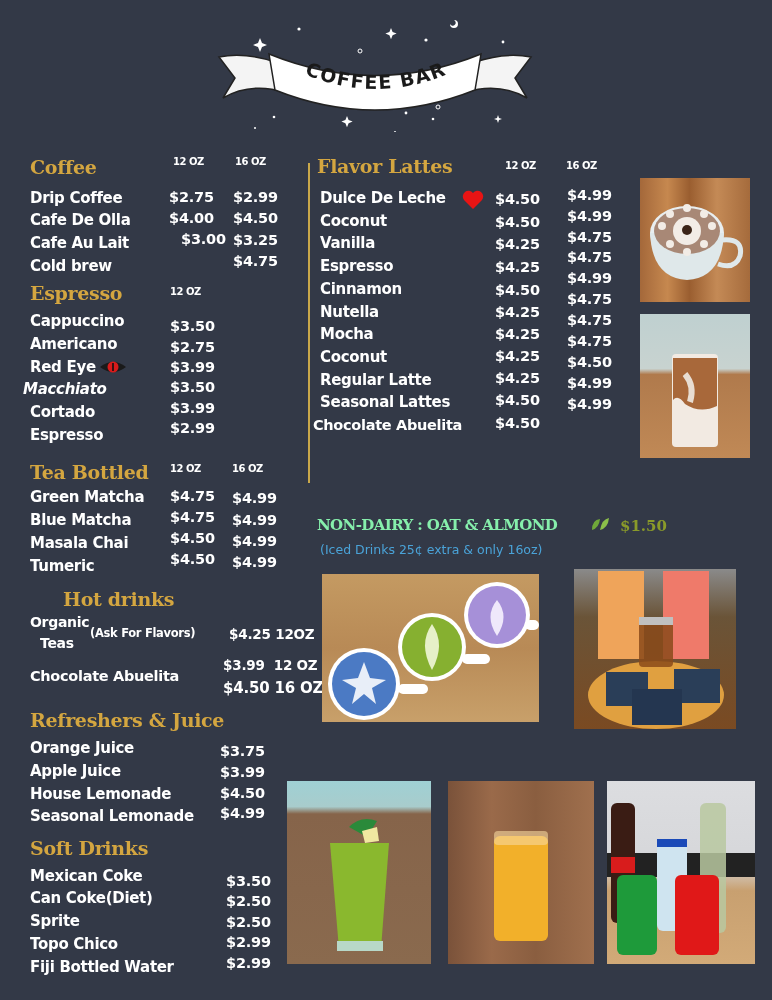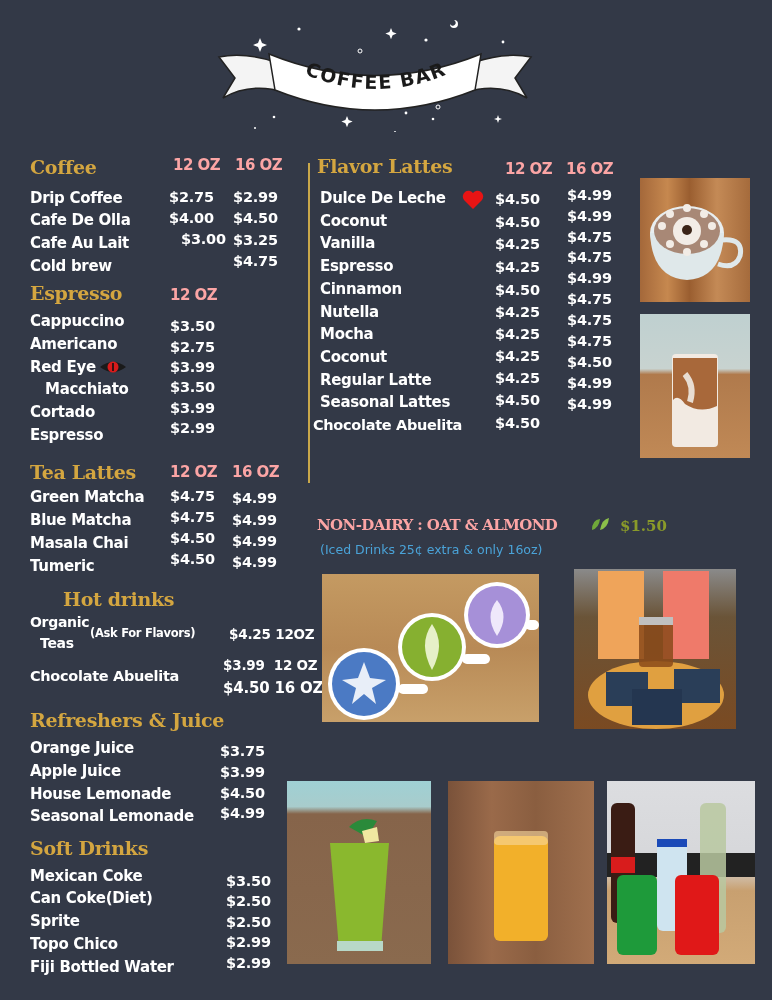--- a/index.html
+++ b/index.html
@@ -1,20 +1,20 @@
 <!DOCTYPE html>
 <html><head>
 <meta charset="utf-8">
 <style>
   * { box-sizing: border-box; margin: 0; padding: 0; }
   html, body { width: 772px; height: 1000px; background: #333947; overflow: hidden; }
   body { position: relative; font-family: "DejaVu Sans", sans-serif; color: #ffffff; }
   .abs { position: absolute; }
   .heading { font-family: "DejaVu Serif", serif; font-weight: bold; color: #d4a640; font-size: 19px; letter-spacing: -0.3px; white-space: nowrap; }
-  .sz { font-family: "DejaVu Sans", sans-serif; font-weight: bold; color: #fca5a5; font-size: 15px; letter-spacing: -0.5px; white-space: nowrap; }
+  .sz { font-family: "DejaVu Sans", sans-serif; font-weight: bold; color: #ffffff; font-size: 10px; letter-spacing: -0.5px; white-space: nowrap; }
   .item { font-family: "DejaVu Sans", sans-serif; font-weight: bold; color: #ffffff; font-size: 15px; letter-spacing: -0.3px; white-space: nowrap; line-height: 1; }
   .price { font-family: "DejaVu Sans", sans-serif; font-weight: bold; color: #ffffff; font-size: 14.5px; letter-spacing: -0.2px; white-space: nowrap; line-height: 1; }
   .divider { position: absolute; left: 308px; top: 163px; width: 2px; height: 320px; background: #c9a84a; }
   .photo { position: absolute; overflow: hidden; }
 </style>
 </head>
 <body>
 
 <div class="abs" style="left:205px;top:12px;width:340px;height:120px;">
   <svg width="340" height="120" viewBox="0 0 340 120">
@@ -78,30 +78,30 @@
 <div class="abs price" style="left:170px;top:340px;">$2.75</div>
 
 <div class="abs item" style="left:30px;top:360px;">Red Eye</div>
 <svg class="abs" style="left:99px;top:359px;" width="28" height="16" viewBox="0 0 28 16">
   <path d="M1 8 Q14 -2 27 8 Q14 18 1 8z" fill="#1a1a1a"></path>
   <circle cx="14" cy="8" r="5.5" fill="#d81b1b"></circle>
   <rect x="13.2" y="4" width="1.6" height="8" fill="#111"></rect>
 </svg>
 <div class="abs price" style="left:170px;top:360px;">$3.99</div>
 
-<div class="abs item" style="left:45px;top:382px;">Macchiato</div>
+<div class="abs item" style="left:23px;top:382px;font-style:italic;">Macchiato</div>
 <div class="abs price" style="left:170px;top:380px;">$3.50</div>
 
 <div class="abs item" style="left:30px;top:405px;">Cortado</div>
 <div class="abs price" style="left:170px;top:401px;">$3.99</div>
 
 <div class="abs item" style="left:30px;top:428px;">Espresso</div>
 <div class="abs price" style="left:170px;top:421px;">$2.99</div>
 
-<div class="abs heading" style="left:30px;top:461px;">Tea Lattes</div>
+<div class="abs heading" style="left:30px;top:461px;">Tea Bottled</div>
 <div class="abs sz" style="left:170px;top:463px;">12 OZ</div>
 <div class="abs sz" style="left:232px;top:463px;">16 OZ</div>
 
 <div class="abs item" style="left:30px;top:490px;">Green Matcha</div>
 <div class="abs price" style="left:170px;top:489px;">$4.75</div>
 <div class="abs price" style="left:232px;top:491px;">$4.99</div>
 
 <div class="abs item" style="left:30px;top:513px;">Blue Matcha</div>
 <div class="abs price" style="left:170px;top:510px;">$4.75</div>
 <div class="abs price" style="left:232px;top:513px;">$4.99</div>
@@ -202,21 +202,21 @@
 <div class="abs price" style="left:567px;top:355px;">$4.50</div>
 
 <div class="abs item" style="left:320px;top:395px;">Seasonal Lattes</div>
 <div class="abs price" style="left:495px;top:393px;">$4.50</div>
 <div class="abs price" style="left:567px;top:376px;">$4.99</div>
 
 <div class="abs item" style="left:313px;top:418px;font-size:14.5px;">Chocolate Abuelita</div>
 <div class="abs price" style="left:495px;top:416px;">$4.50</div>
 <div class="abs price" style="left:567px;top:397px;">$4.99</div>
 
-<div class="abs" style="left:317px;top:516px;font-family:'DejaVu Serif',serif;font-weight:bold;font-size:15px;color:#fca5a5;letter-spacing:-0.6px;white-space:nowrap;">NON-DAIRY : OAT &amp; ALMOND</div>
+<div class="abs" style="left:317px;top:516px;font-family:'DejaVu Serif',serif;font-weight:bold;font-size:15px;color:#86efac;letter-spacing:-0.6px;white-space:nowrap;">NON-DAIRY : OAT &amp; ALMOND</div>
 <svg class="abs" style="left:590px;top:516px;" width="20" height="16" viewBox="0 0 20 16">
   <path d="M2 14 Q2 4 10 3 Q9 12 2 14z" fill="#6fa83a"></path>
   <path d="M10 14 Q12 3 19 2 Q18 12 10 14z" fill="#8cc04a"></path>
 </svg>
 <div class="abs" style="left:620px;top:517px;font-family:'DejaVu Serif',serif;font-weight:bold;font-size:15px;color:#8a9a2a;white-space:nowrap;">$1.50</div>
 <div class="abs" style="left:320px;top:542px;font-family:'DejaVu Sans',sans-serif;font-size:12.5px;color:#4aa3d8;white-space:nowrap;">(Iced Drinks 25¢ extra &amp; only 16oz)</div>
 
 <div class="photo" style="left:640px;top:178px;width:110px;height:124px;background:linear-gradient(90deg,#a4683a 0%,#c6884f 25%,#9a5e30 45%,#c48a56 70%,#a56b3c 100%);">
   <svg width="110" height="124" viewBox="0 0 110 124">
     <ellipse cx="47" cy="55" rx="37" ry="27" fill="#e8eef0"></ellipse>

